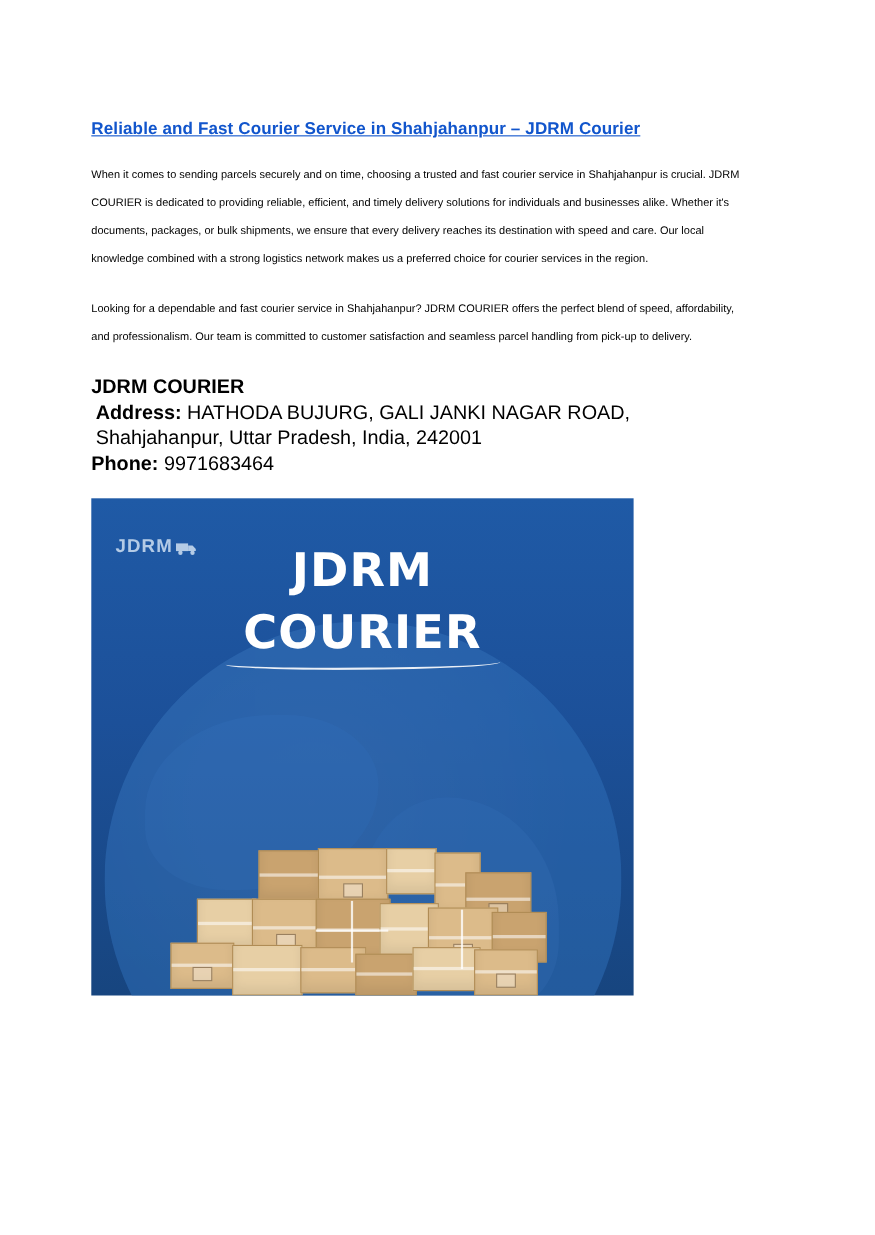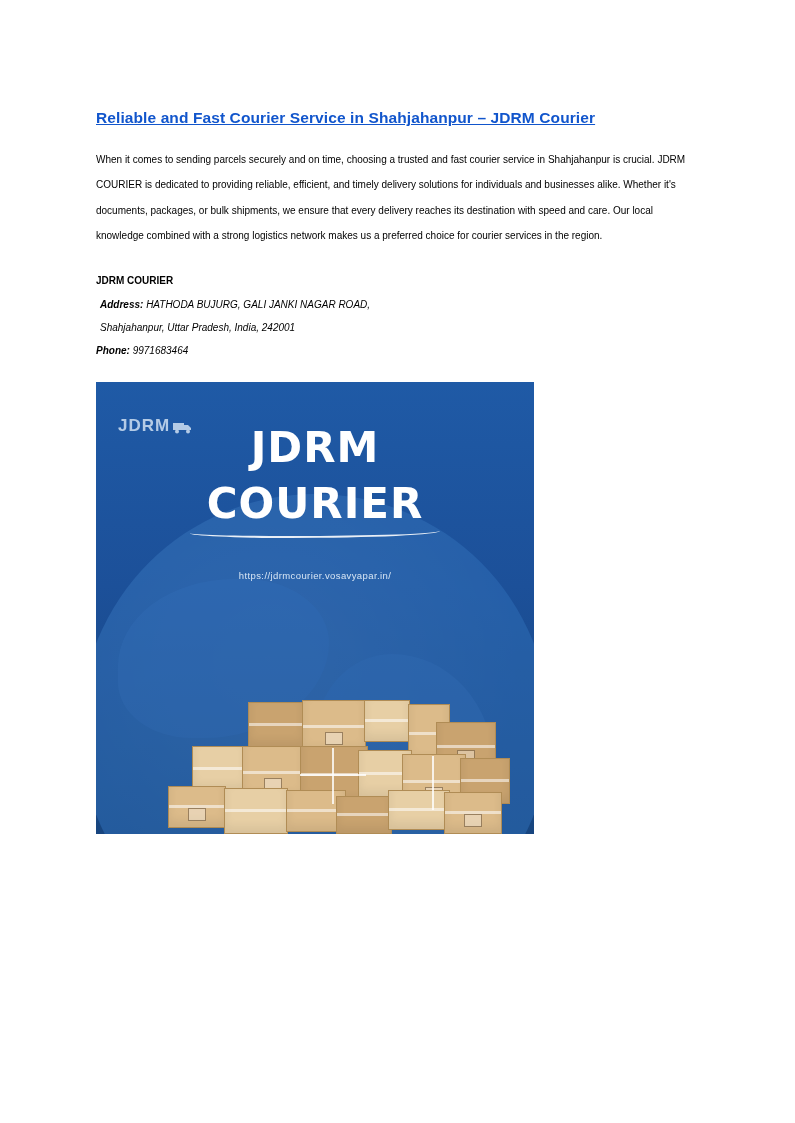--- a/index.html
+++ b/index.html
@@ -17,67 +17,66 @@
   }
   .page {
     position: absolute;
     top: 0; left: 0;
     width: 795px;
     height: 1123px;
     background: #ffffff;
   }
   .content {
     position: absolute;
-    left: 96px;
+    left: 83px;
     top: 108px;
     width: 600px;
   }
   .doc-title {
     font-size: 15.5px;
     font-weight: bold;
     color: #1155cc;
     text-decoration: underline;
     line-height: 1.35;
     margin: 0 0 18px 0;
     letter-spacing: 0.1px;
   }
   p.body-para {
     font-size: 10px;
     line-height: 25.5px;
     margin: 0 0 20px 0;
     color: #000000;
   }
   .contact-block {
-    font-size: 10px;
+    font-size: 18px;
     line-height: 23px;
     margin: 0 0 16px 0;
   }
   .contact-block .biz-name {
     font-weight: bold;
     display: block;
     margin-bottom: 1px;
   }
   .contact-line {
     display: block;
     padding-left: 4px;
-    font-style: italic;
   }
   .contact-line.nopad { padding-left: 0; }
   .label {
     font-weight: bold;
   }
   .email-link {
     color: #1155cc;
     text-decoration: underline;
   }
   
   .poster {
     position: relative;
     margin-top: 20px;
-    width: 438px;
+    width: 493px;
     height: 452px;
     background: linear-gradient(180deg, #1f5aa6 0%, #1c5099 45%, #17457f 100%);
     overflow: hidden;
   }
   .globe {
     position: absolute;
     left: 50%;
     bottom: -130px;
     transform: translateX(-50%);
     width: 470px;
@@ -196,20 +195,21 @@
 </style>
 </head>
 <body>
 
 <div class="page">
   <div class="content">
 
     <h1 class="doc-title">Reliable and Fast Courier Service in Shahjahanpur – JDRM Courier</h1>
 
     <p class="body-para">When it comes to sending parcels securely and on time, choosing a trusted and fast courier service in Shahjahanpur is crucial. JDRM COURIER is dedicated to providing reliable, efficient, and timely delivery solutions for individuals and businesses alike. Whether it's documents, packages, or bulk shipments, we ensure that every delivery reaches its destination with speed and care. Our local knowledge combined with a strong logistics network makes us a preferred choice for courier services in the region.</p>
+    <p class="body-para">Looking for a dependable and fast courier service in Shahjahanpur? JDRM COURIER offers the perfect blend of speed, affordability, and professionalism. Our team is committed to customer satisfaction and seamless parcel handling from pick-up to delivery.</p>
 
     <div class="contact-block">
       <span class="biz-name">JDRM COURIER</span>
       <span class="contact-line">
         <span class="label">Address:</span>
         <span>HATHODA BUJURG, GALI JANKI NAGAR ROAD,</span>
       </span>
       <span class="contact-line">Shahjahanpur, Uttar Pradesh, India, 242001</span>
       <span class="contact-line nopad">
         <span class="label">Phone:</span>
@@ -234,21 +234,20 @@
 
       <div class="poster-title">
         <div>JDRM</div>
         <div>COURIER</div>
       </div>
 
       <div class="poster-sub">
         <span class="underline-swoosh"></span>
       </div>
 
-      <div class="poster-url">https://jdrmcourier.vosavyapar.in/</div>
 
       <div class="boxes">
 
         <div class="bx dark" style="left:152px; bottom:86px; width:54px; height:44px;">
             <div class="tape"></div>
           </div>
         <div class="bx" style="left:206px; bottom:80px; width:62px; height:52px;">
             <div class="tape"></div>
             <div class="lbl"></div>
           </div>

